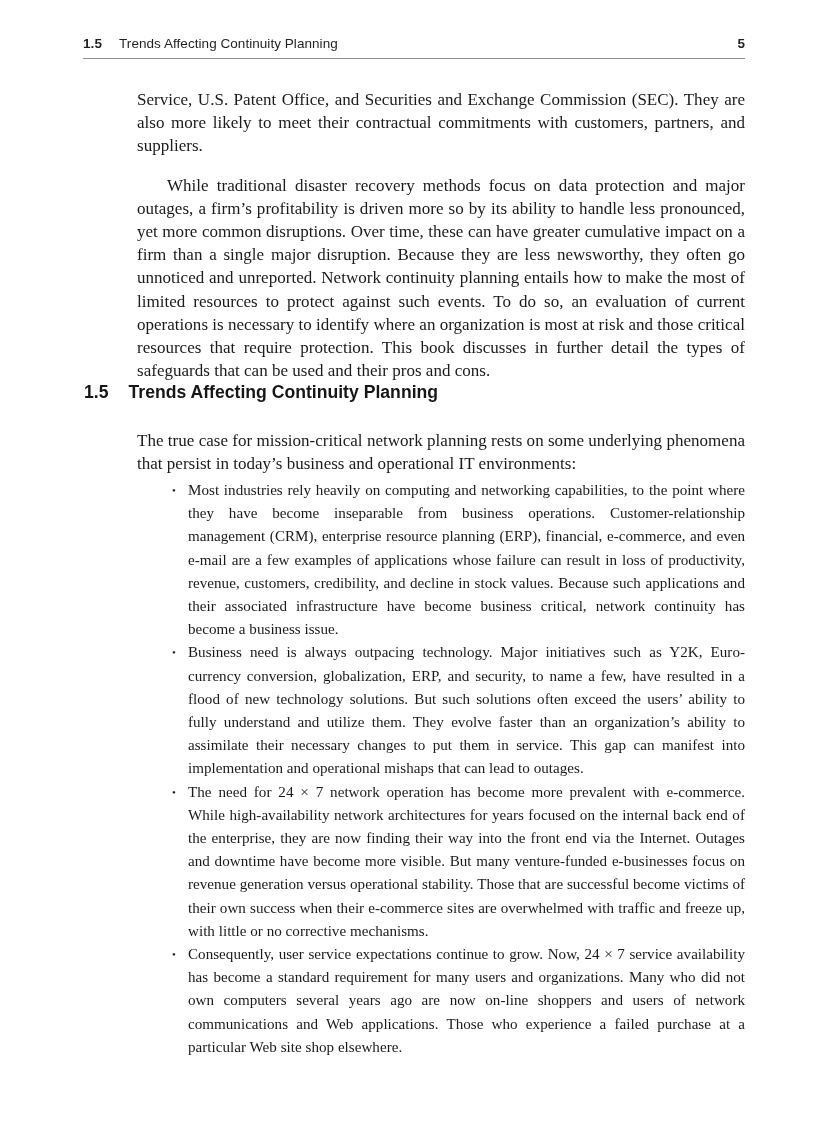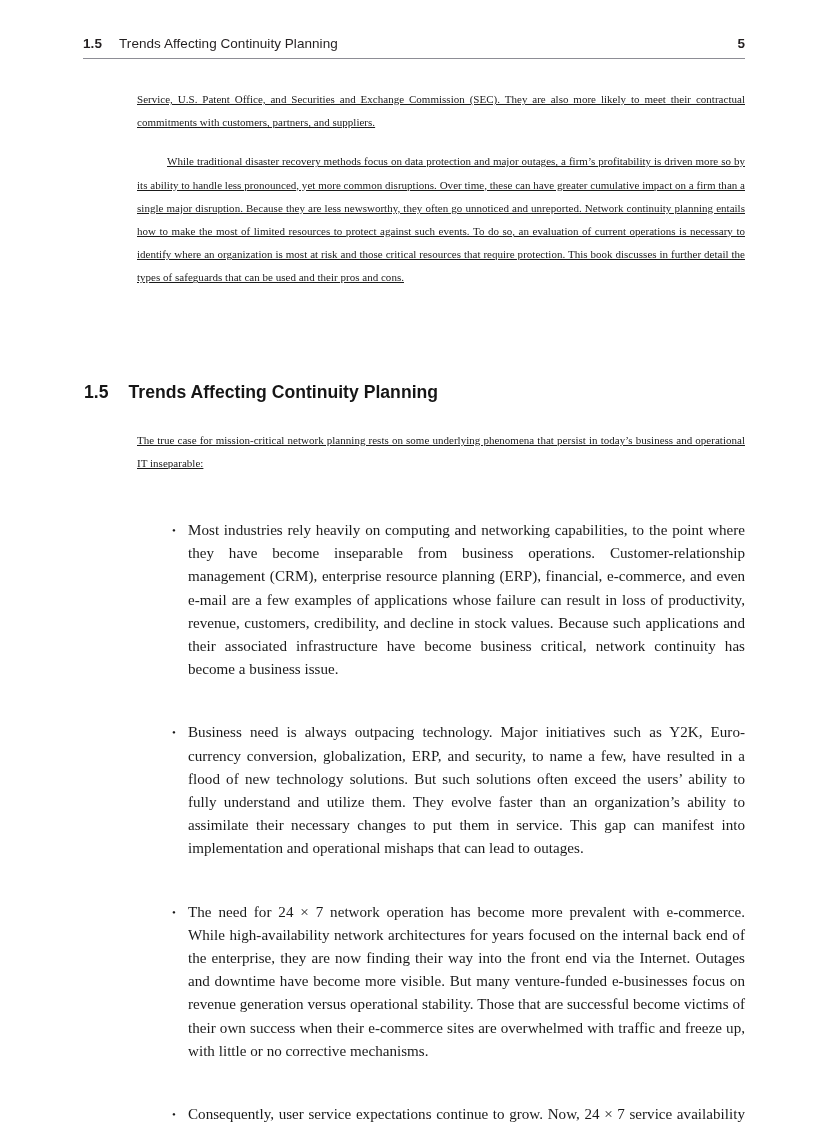--- a/index.html
+++ b/index.html
@@ -57,28 +57,27 @@
 
   
   .body-block {
     position: absolute;
     left: 137px;
     width: 608px;
   }
 
   p.para {
     margin: 0;
-    font-size: 11px;
+    font-size: 17px;
     line-height: 23.2px;
     text-align: justify;
     text-justify: inter-word;
     letter-spacing: 0.02px;
     -webkit-hyphens: none;
     hyphens: none;
-    text-decoration: underline;
   }
   p.para.indent {
     text-indent: 30px;
   }
   p.para + p.para {
     margin-top: 16px;
   }
 
   
   .section-heading {
@@ -127,21 +126,20 @@
   .bullet-marker {
     position: absolute;
     left: 1px;
     top: 0;
     font-size: 11px;
     line-height: 23.2px;
     color: #1a1a1a;
   }
   .bullet-text {
     display: block;
-    margin-top: 40px;
   }
 </style>
 </head>
 <body>
 
 <div class="page">
 
   <div class="running-header">
     <span class="rh-number">1.5</span>
     <span class="rh-title">Trends Affecting Continuity Planning</span>
@@ -153,21 +151,21 @@
     <p class="para">Service, U.S. Patent Office, and Securities and Exchange Commission (SEC). They are also more likely to meet their contractual commitments with customers, partners, and suppliers.</p>
     <p class="para indent">While traditional disaster recovery methods focus on data protection and major outages, a firm’s profitability is driven more so by its ability to handle less pronounced, yet more common disruptions. Over time, these can have greater cumulative impact on a firm than a single major disruption. Because they are less newsworthy, they often go unnoticed and unreported. Network continuity planning entails how to make the most of limited resources to protect against such events. To do so, an evaluation of current operations is necessary to identify where an organization is most at risk and those critical resources that require protection. This book discusses in further detail the types of safeguards that can be used and their pros and cons.</p>
   </div>
 
   <div class="section-heading">
     <span class="sh-number">1.5</span>
     <span class="sh-title">Trends Affecting Continuity Planning</span>
   </div>
 
   <div class="body-block" style="top: 429px;">
-    <p class="para">The true case for mission-critical network planning rests on some underlying phenomena that persist in today’s business and operational IT inseparable:</p>
+    <p class="para">The true case for mission-critical network planning rests on some underlying phenomena that persist in today’s business and operational IT environments:</p>
   </div>
 
   <ul class="bullet-list">
     <li class="bullet-item">
       <span class="bullet-marker">•</span>
       <span class="bullet-text">Most industries rely heavily on computing and networking capabilities, to the point where they have become inseparable from business operations. Customer-relationship management (CRM), enterprise resource planning (ERP), financial, e-commerce, and even e-mail are a few examples of applications whose failure can result in loss of productivity, revenue, customers, credibility, and decline in stock values. Because such applications and their associated infrastructure have become business critical, network continuity has become a business issue.</span>
     </li>
     <li class="bullet-item">
       <span class="bullet-marker">•</span>
       <span class="bullet-text">Business need is always outpacing technology. Major initiatives such as Y2K, Euro-currency conversion, globalization, ERP, and security, to name a few, have resulted in a flood of new technology solutions. But such solutions often exceed the users’ ability to fully understand and utilize them. They evolve faster than an organization’s ability to assimilate their necessary changes to put them in service. This gap can manifest into implementation and operational mishaps that can lead to outages.</span>

